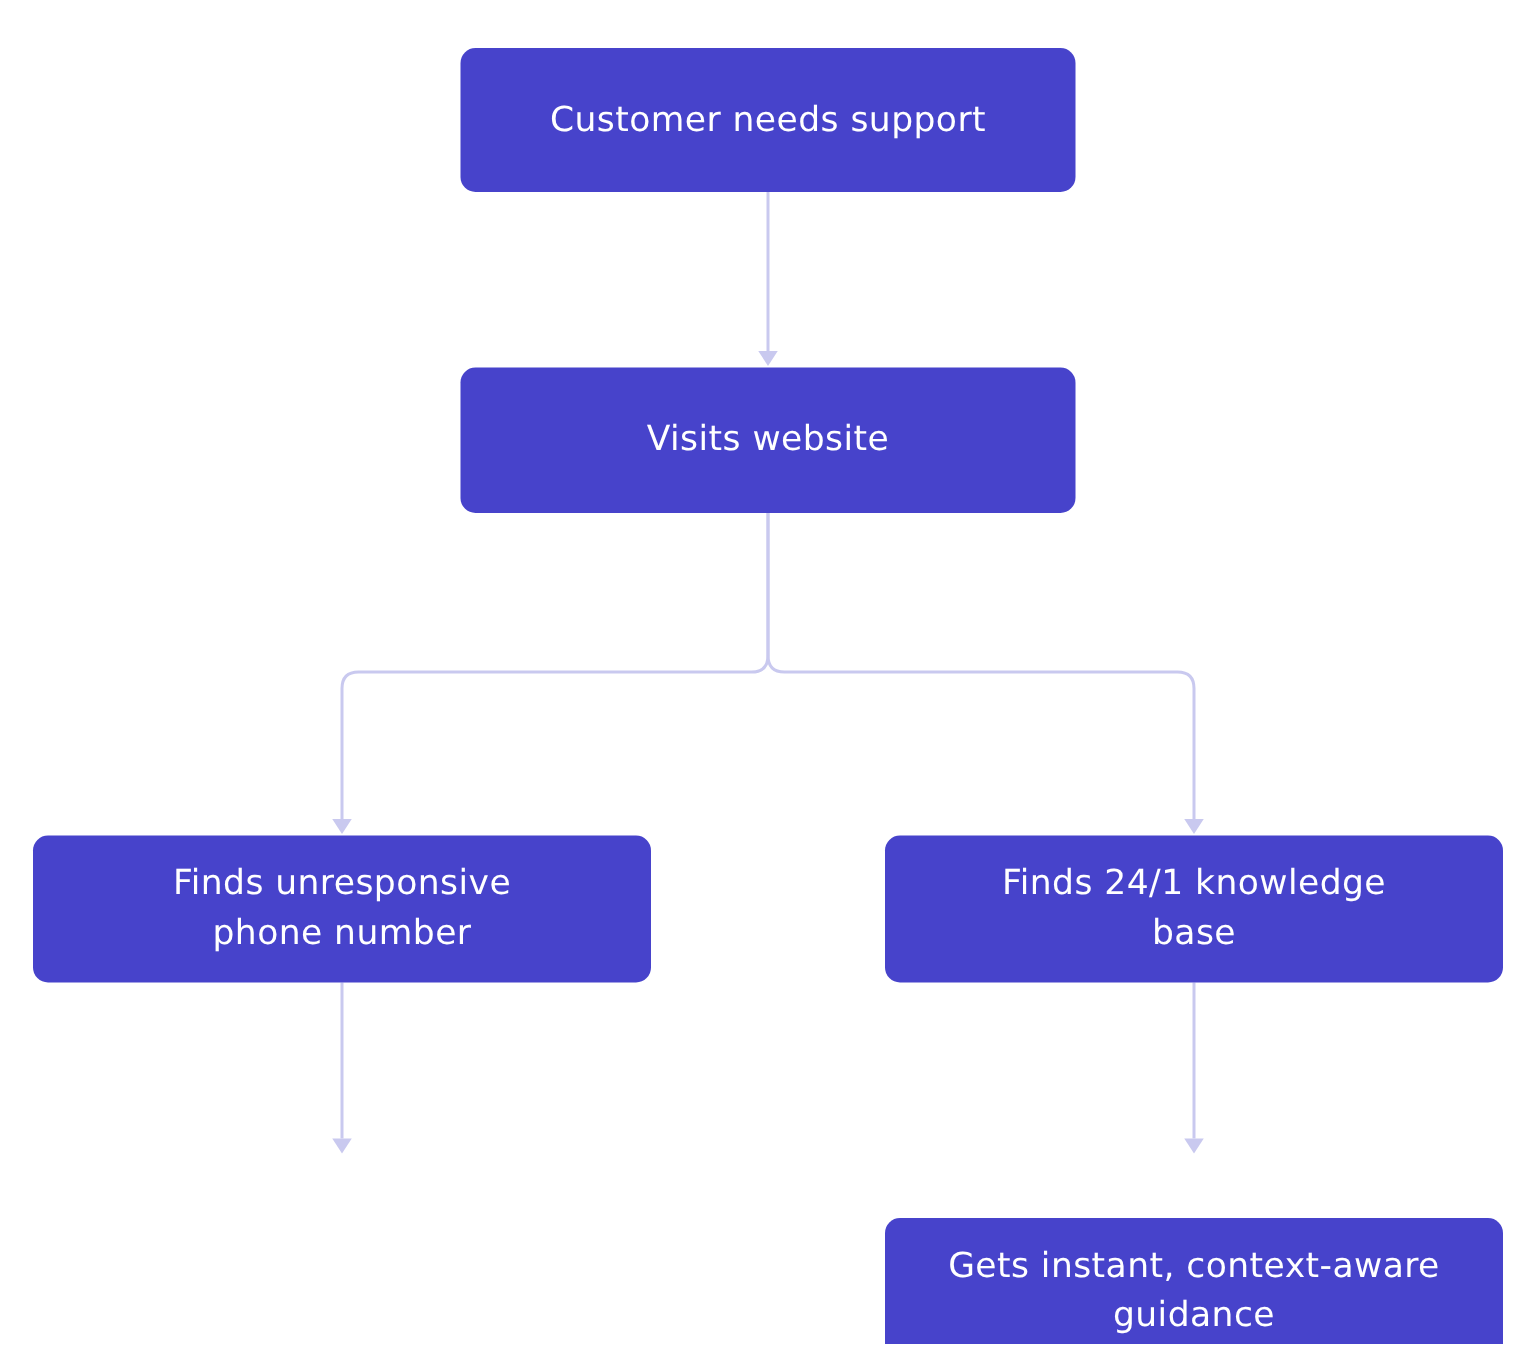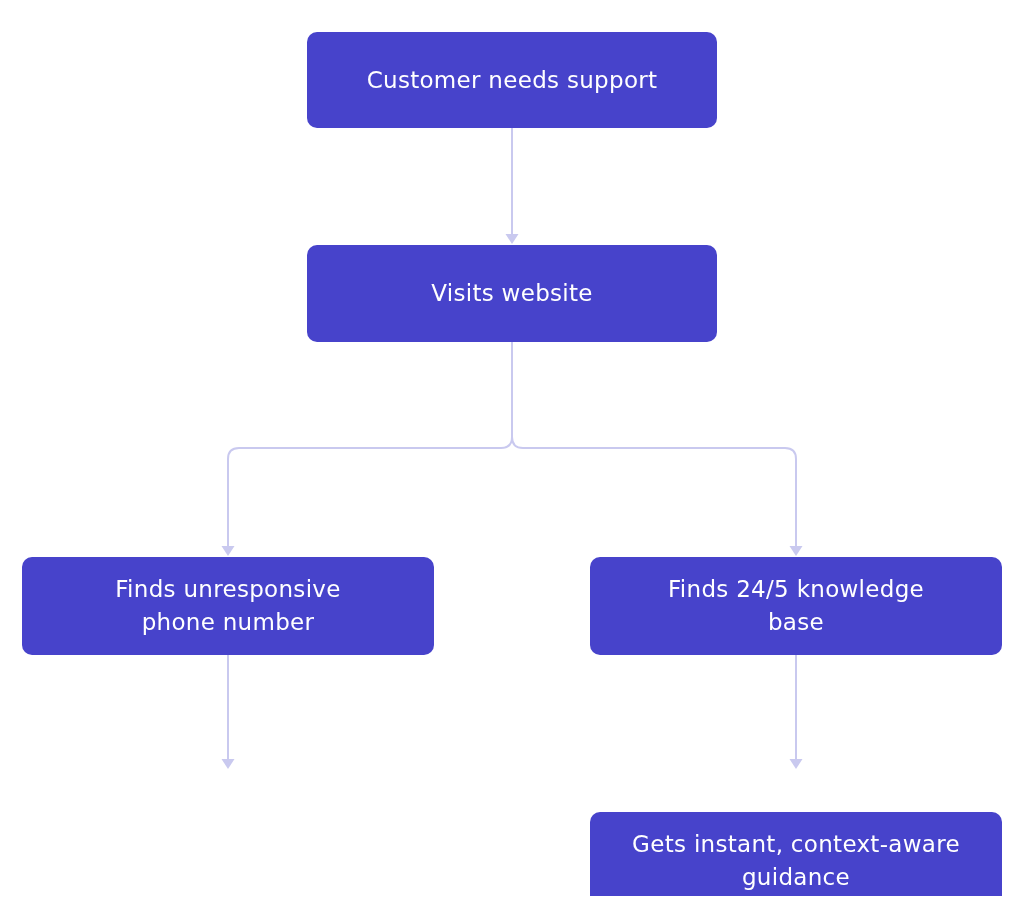--- a/index.html
+++ b/index.html
@@ -92,21 +92,21 @@
   <div class="node node-3">
     <span class="node-label">Finds unresponsive
 phone number</span>
   </div>
 
   <div class="node node-2">
     <span class="node-label">Visits website</span>
   </div>
 
   <div class="node node-4">
-    <span class="node-label">Finds 24/5 knowledge
+    <span class="node-label">Finds 24/1 knowledge
 base</span>
   </div>
 
 
   <div class="node node-6">
     <span class="node-label">Gets instant, context-aware
 guidance</span>
   </div>
 
 </div>

